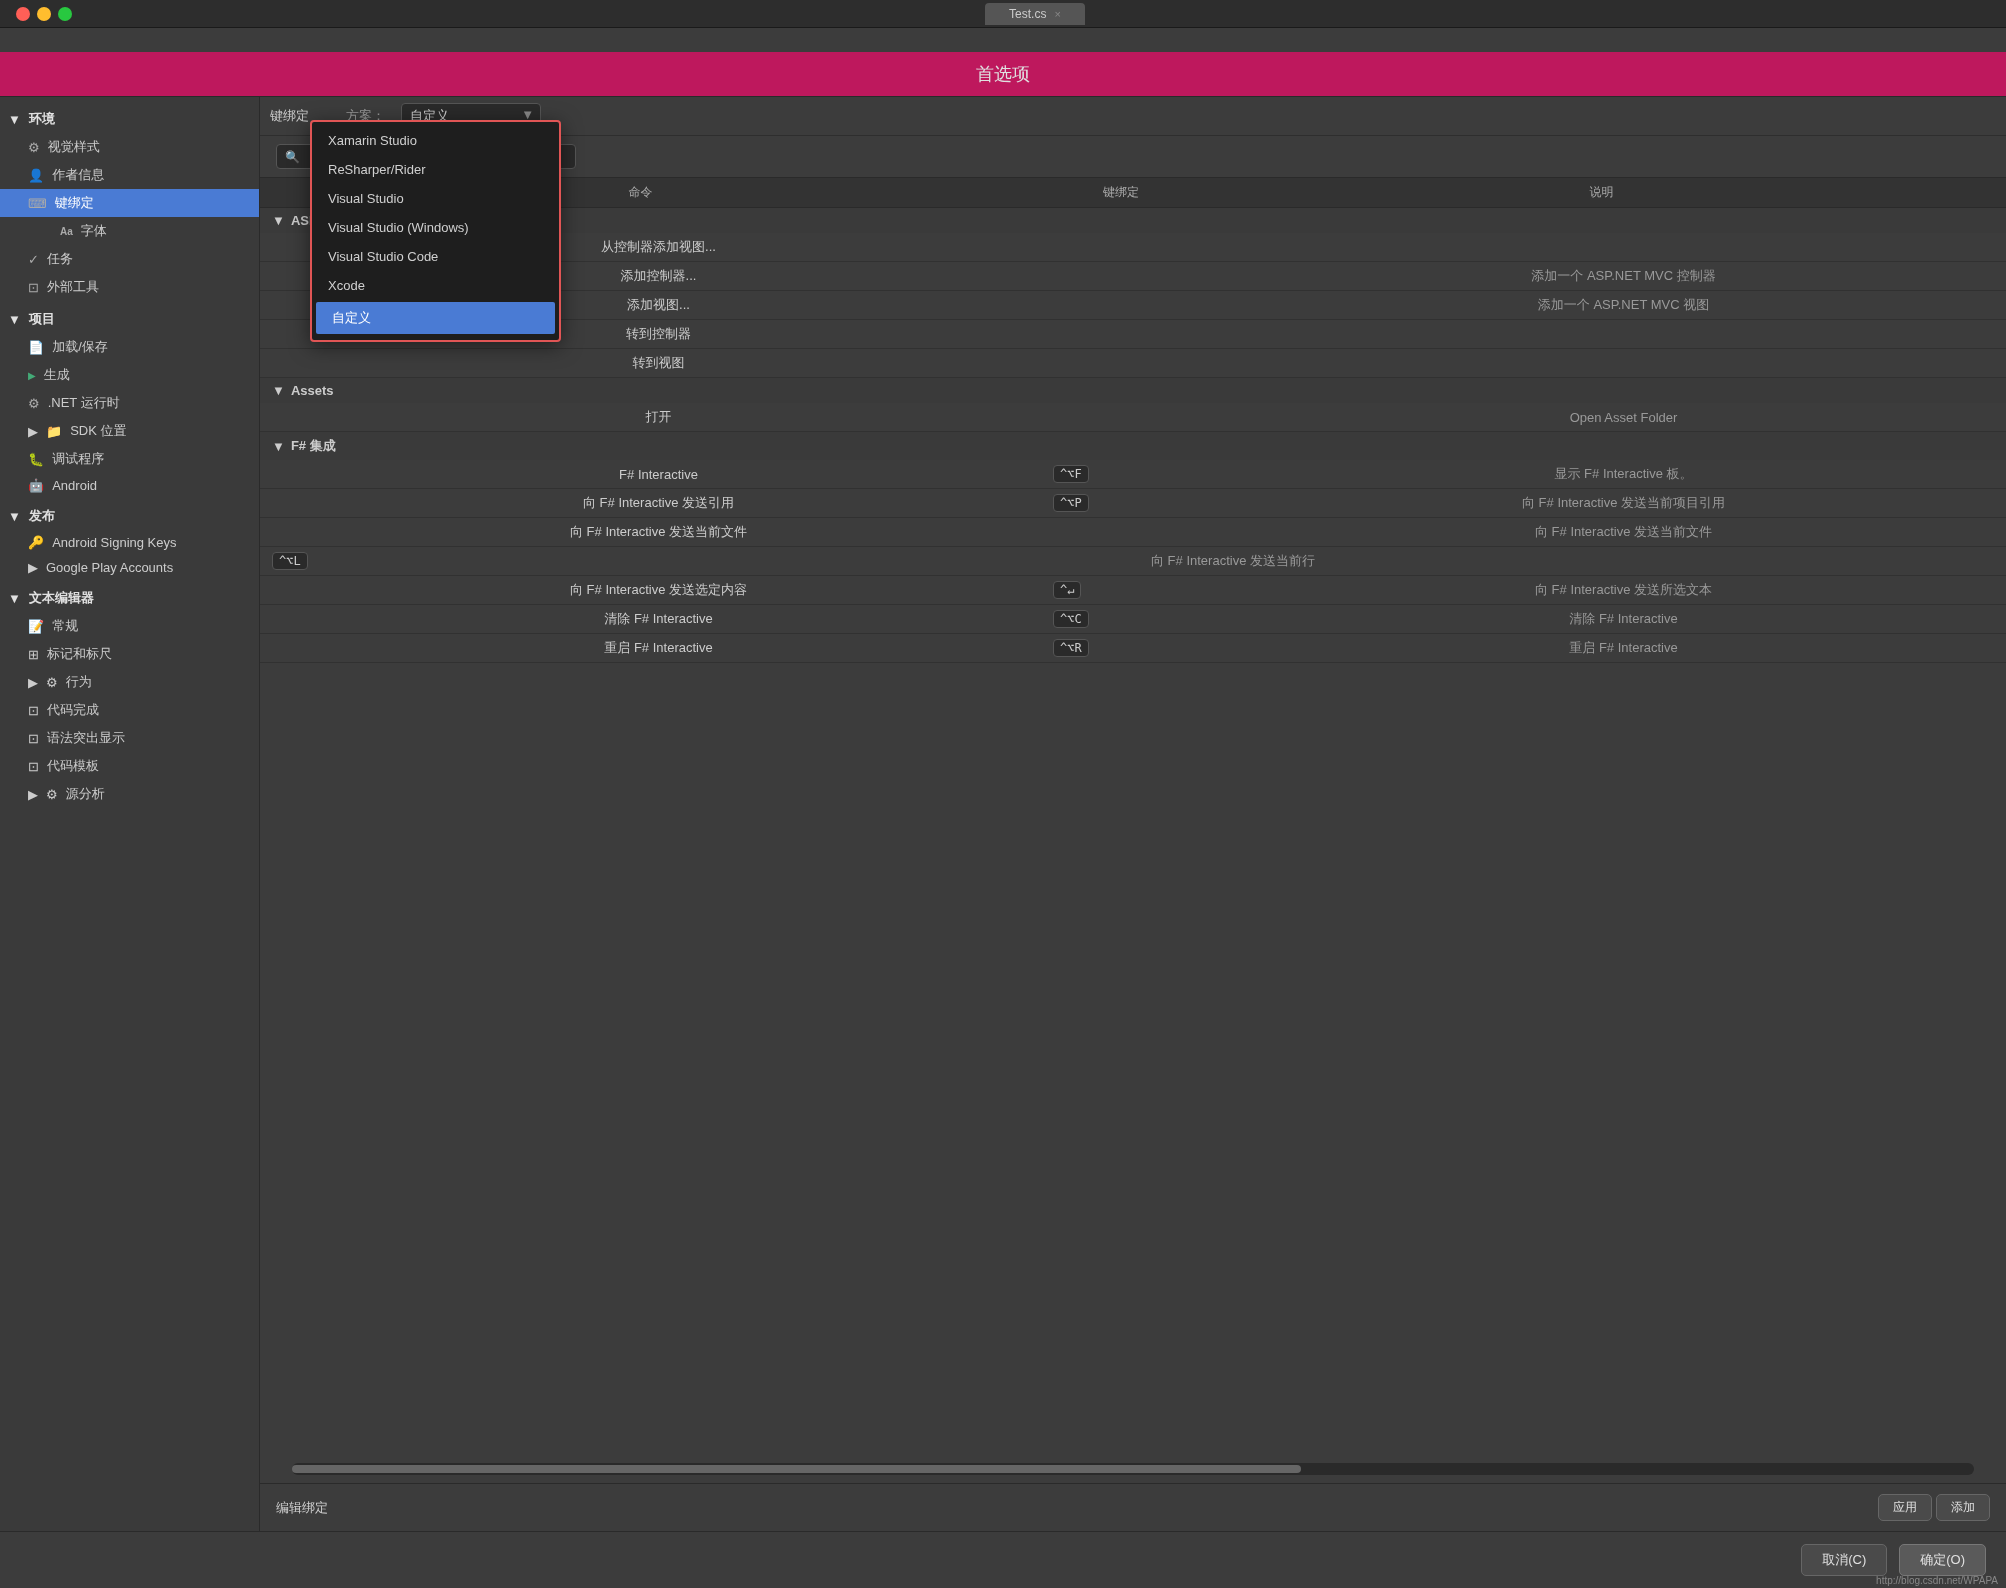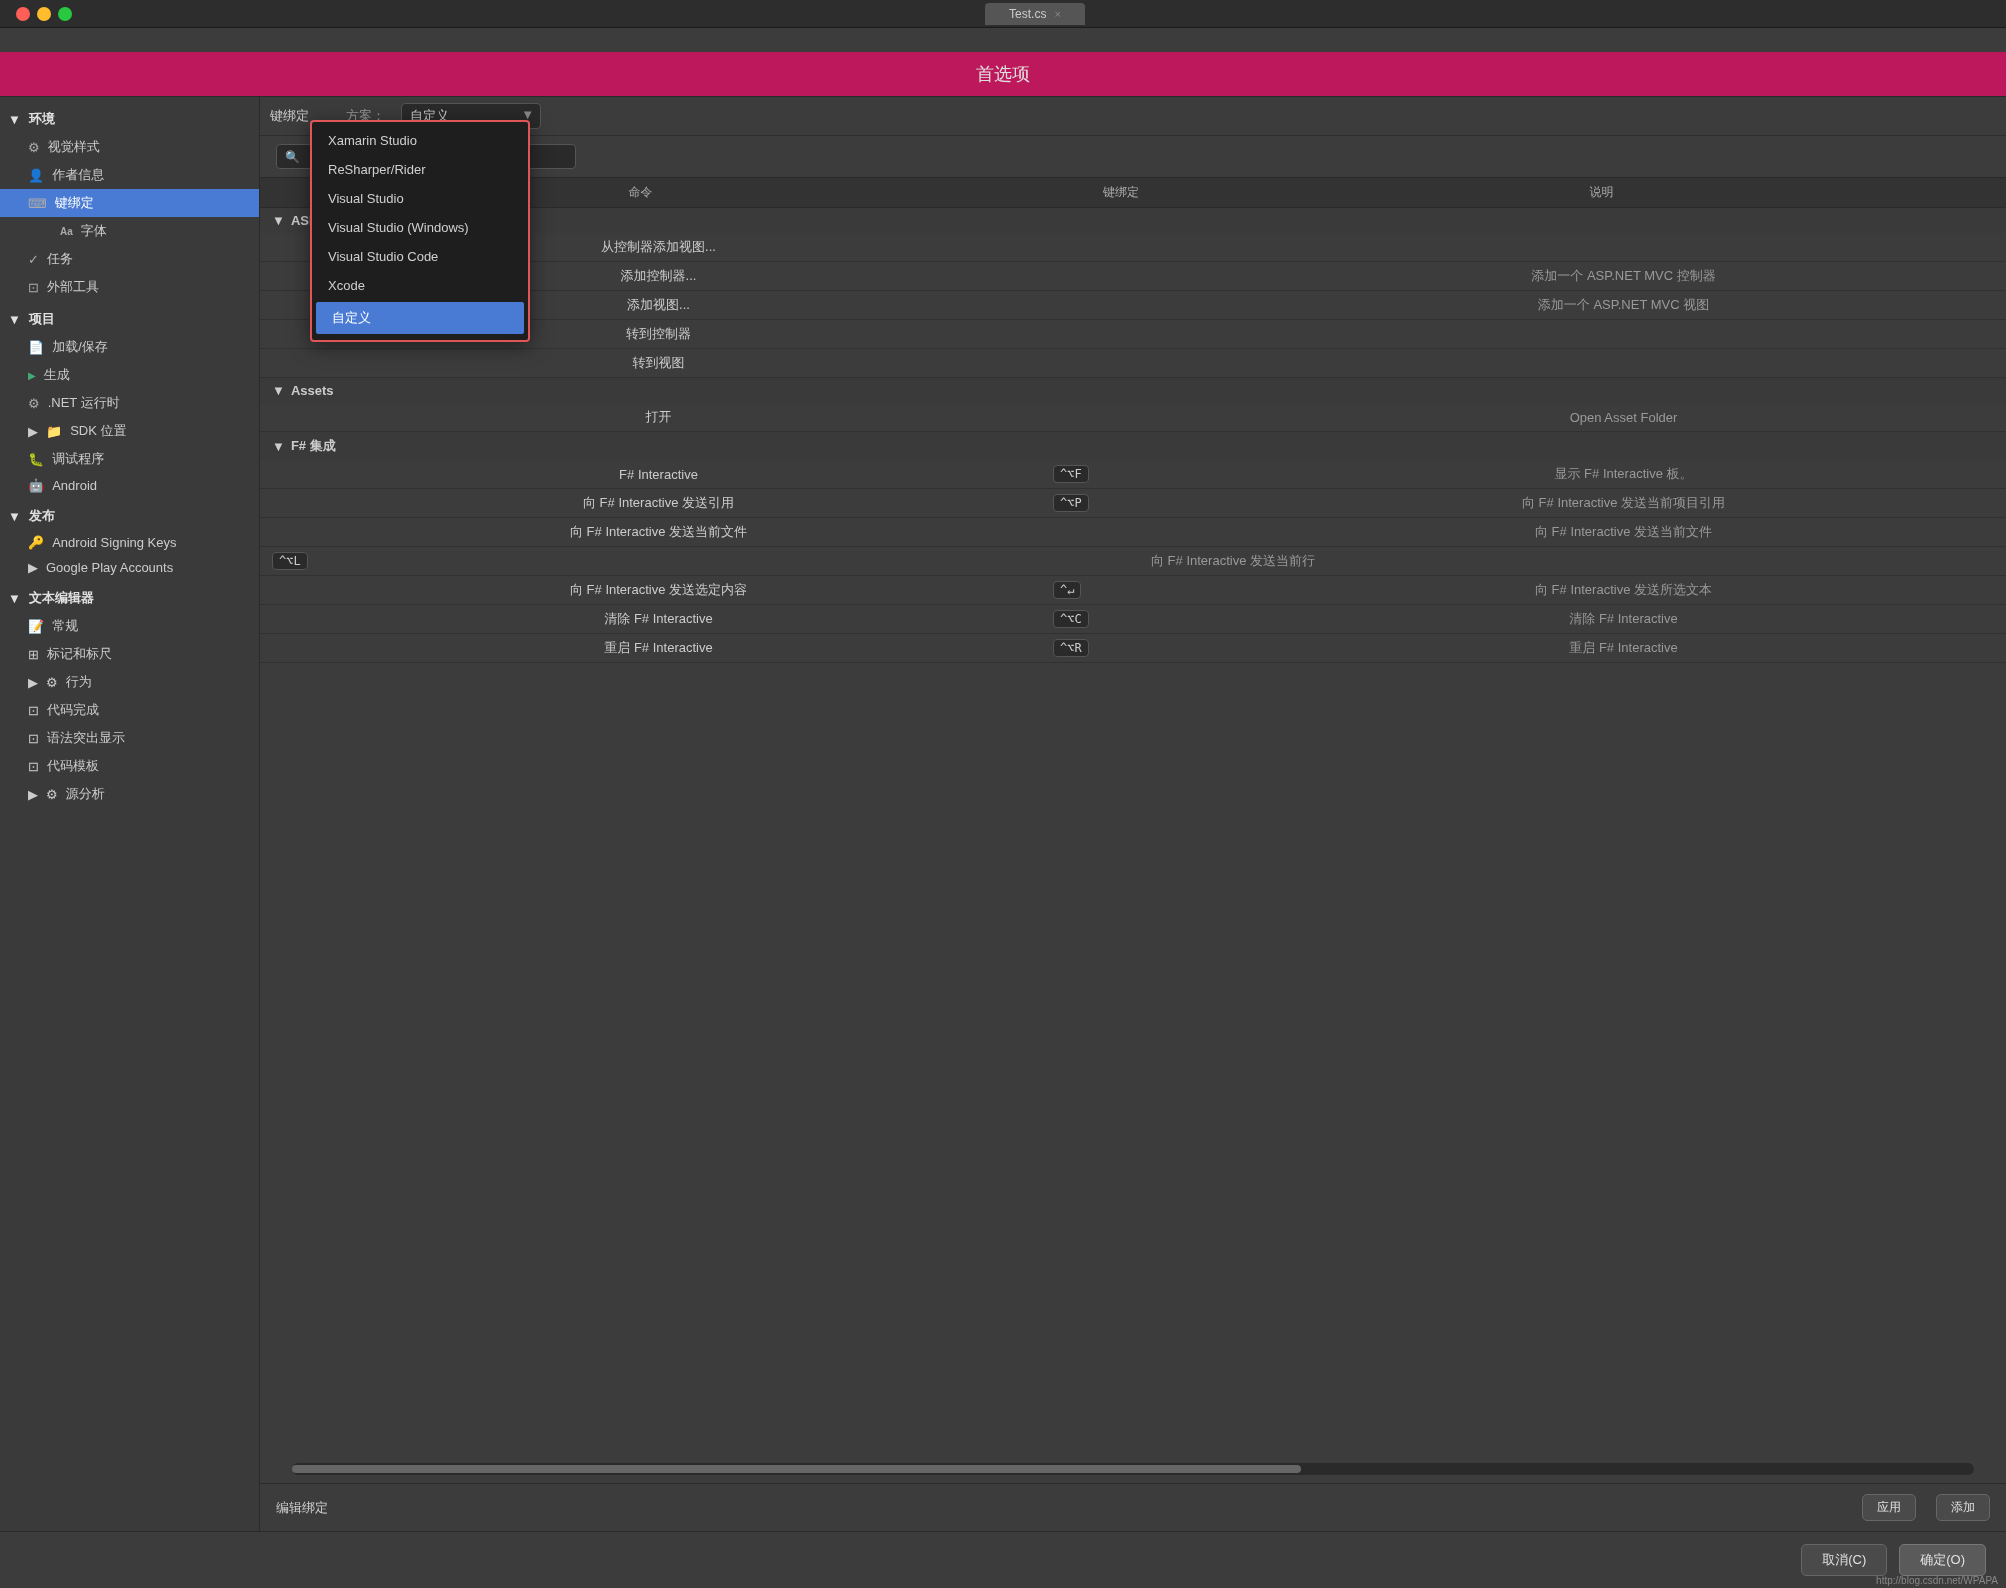--- a/index.html
+++ b/index.html
@@ -95,21 +95,21 @@
     }
 
     
     .dropdown-scheme {
       background: #1e1e1e;
       border: 2px solid #e05555;
       border-radius: 4px;
       position: absolute;
       top: 120px;
       left: 310px;
-      width: 220px;
+      width: 251px;
       z-index: 100;
       padding: 4px 0;
       box-shadow: 0 4px 20px rgba(0,0,0,0.5);
     }
     .dropdown-item {
       padding: 7px 16px;
       cursor: pointer;
       font-size: 13px;
       color: #d0d0d0;
     }
@@ -246,21 +246,21 @@
 
     
     .dialog-footer {
       padding: 10px 16px;
       display: flex;
       align-items: center;
       justify-content: space-between;
       border-top: 1px solid #2a2a2a;
       background: #3c3c3c;
     }
-    .footer-right { display: flex; gap: 20px; }
+    .footer-right { display: flex; gap: 4px; }
 
     
     .dialog-bottom {
       display: flex;
       justify-content: flex-end;
       gap: 12px;
       padding: 12px 20px;
       border-top: 1px solid #2a2a2a;
       background: #3c3c3c;
     }

